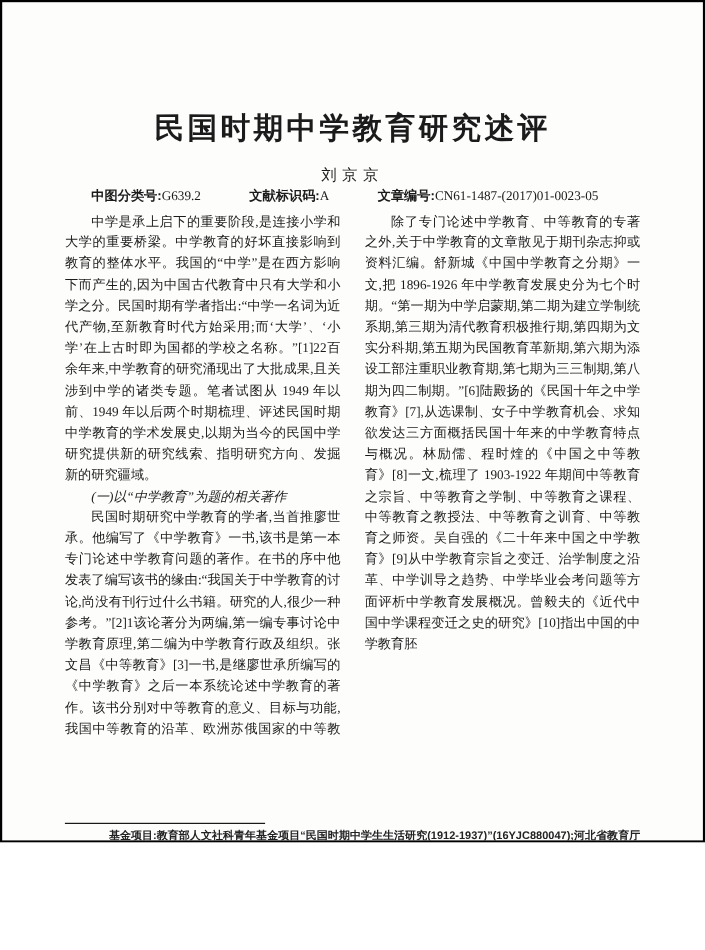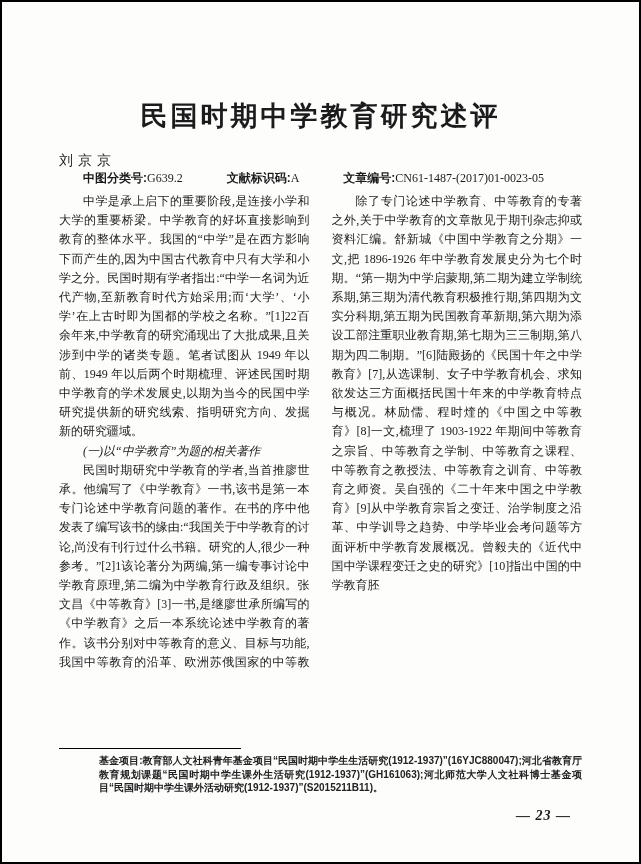--- a/index.html
+++ b/index.html
@@ -1,35 +1,36 @@
 <!DOCTYPE html>
 <html><head>
 <meta charset="utf-8">
 <style>
   html,body{margin:0;padding:0;background:#ffffff;}
   .page{
     position:relative;
-    width:641px;height:864px;
+    width:641px;height:766px;
     box-sizing:border-box;
     background:#fdfdfc;
     border:2px solid #000;
     overflow:hidden;
     font-family:"Liberation Serif",serif;
     color:#1b1b1b;
   }
   .inner{padding:98px 57px 0 57px;}
   .title{
     text-align:center;
     font-size:27px;
     font-weight:bold;
     letter-spacing:3px;
     line-height:32px;
     font-family:"Liberation Serif",serif;
   }
   .author{
+    text-align:center;
     margin-top:20px;
     font-size:14px;
     letter-spacing:5px;
     line-height:17px;
   }
   .abstract{
     margin-top:8px;
     font-size:12px;
     line-height:18px;
     text-align:justify;

